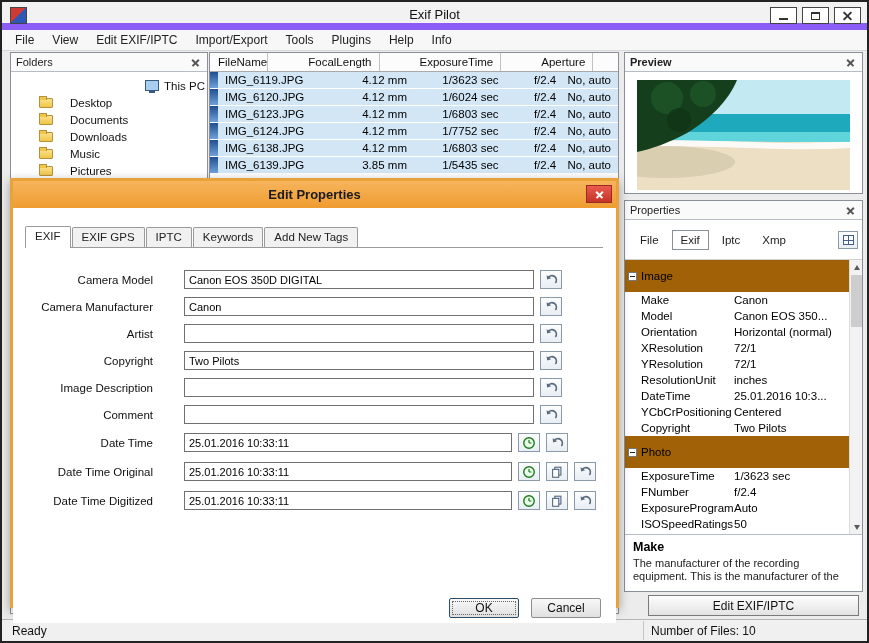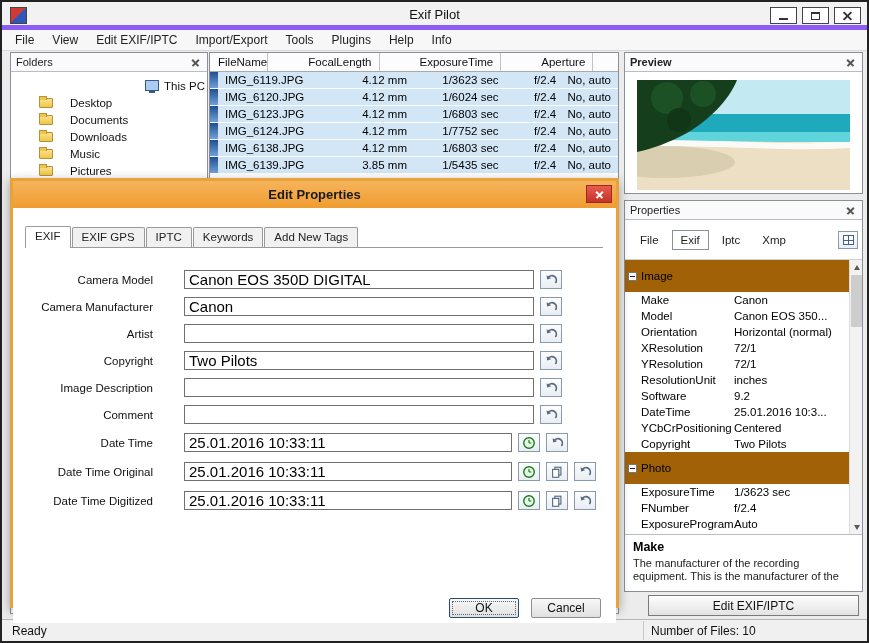--- a/index.html
+++ b/index.html
@@ -1,20 +1,20 @@
 <!DOCTYPE html>
 <html><head>
 <meta charset="utf-8">
 <style>
   * { margin:0; padding:0; box-sizing:border-box; font-family:"Liberation Sans",sans-serif; }
   html,body { width:869px; height:643px; overflow:hidden; background:#fff; }
   .app { position:relative; width:869px; height:643px; border:2px solid #222; background:#ececec; overflow:hidden; }
 
   
-  .titlebar { position:absolute; left:0; top:0; right:0; height:28px; background:#f2f2f2; border-bottom:5px solid #8b5cf6; }
+  .titlebar { position:absolute; left:0; top:0; right:0; height:28px; background:#f2f2f2; border-bottom:7px solid #8b5cf6; }
   .app-icon { position:absolute; left:8px; top:5px; width:17px; height:17px; border:1px solid #444;
               background:linear-gradient(135deg,#d03a34 0 50%,#2f57b5 50% 100%); }
   .win-title { position:absolute; left:0; right:0; top:5px; text-align:center; font-size:13px; color:#111; }
   .win-controls { position:absolute; right:6px; top:5px; display:flex; gap:5px; }
   .win-btn { width:27px; height:17px; background:#fff; border:1px solid #444; display:flex; align-items:center; justify-content:center; cursor:pointer; }
   .glyph-min { width:9px; height:8px; border-bottom:2px solid #333; }
   .glyph-max { width:9px; height:8px; border:1px solid #333; border-top-width:2px; }
   .x-icon { position:relative; width:9px; height:9px; display:inline-block; }
   .x-icon::before,.x-icon::after { content:""; position:absolute; left:-1px; top:4px; width:11px; height:2px; background:#333; }
   .x-icon::before { transform:rotate(45deg); } .x-icon::after { transform:rotate(-45deg); }
@@ -104,21 +104,21 @@
   .dlg-body { position:relative; height:397px; background:#fff; }
 
   .dlg-tabs { display:flex; align-items:flex-end; margin:18px 13px 0 12px; border-bottom:1px solid #9a9a9a; }
   .dlg-tab { font-size:11.5px; color:#222; padding:3px 9px 4px; border:1px solid #9a9a9a; border-bottom:none; background:#f1f1f1; margin-right:1px; border-radius:2px 2px 0 0; cursor:pointer; }
   .dlg-tab.active { background:#fff; margin-bottom:-1px; padding-bottom:6px; position:relative; }
 
   .dlg-form { margin-top:22px; }
   .field-row { display:flex; align-items:center; height:19px; margin-bottom:8px; }
   .field-row.date { height:21px; }
   .field-label { width:140px; margin-right:31px; text-align:right; font-size:11.5px; color:#111; }
-  .field-input { width:350px; height:19px; border:1px solid #707070; font-size:15px; padding:0 4px; color:#000; background:#fff; }
+  .field-input { width:350px; height:19px; border:1px solid #707070; font-size:11px; padding:0 4px; color:#000; background:#fff; }
   .field-row.date .field-input { width:328px; }
   .icon-btn { width:22px; height:19px; margin-left:6px; border:1px solid #8a9aa8; background:linear-gradient(#fdfdfd,#e8eef4); display:flex; align-items:center; justify-content:center; cursor:pointer; padding:0; }
   .clock-btn,.copy-btn { display:none; }
   .field-row.date .clock-btn { display:flex; }
   .field-row.copy .copy-btn { display:flex; }
 
   .dlg-buttons { position:absolute; right:15px; bottom:5px; display:flex; gap:12px; }
   .btn { width:70px; height:20px; border:1px solid #8e8e8e; background:linear-gradient(#f8f8f8,#e0e0e0); font-size:12px; color:#111; cursor:pointer; border-radius:2px; }
   .btn.default { position:relative; border:1px solid #2b4e6b; }
   .btn.default::after { content:""; position:absolute; inset:2px; border:1px dotted #666; }
@@ -362,24 +362,20 @@
             <div class="prop-row">
               <span class="prop-name">YResolution</span>
               <span class="prop-value">72/1</span>
             </div>
 
             <div class="prop-row">
               <span class="prop-name">ResolutionUnit</span>
               <span class="prop-value">inches</span>
             </div>
 
-            <div class="prop-row">
-              <span class="prop-name">Software</span>
-              <span class="prop-value">9.2</span>
-            </div>
 
             <div class="prop-row">
               <span class="prop-name">DateTime</span>
               <span class="prop-value">25.01.2016 10:3...</span>
             </div>
 
             <div class="prop-row">
               <span class="prop-name">YCbCrPositioning</span>
               <span class="prop-value">Centered</span>
             </div>

